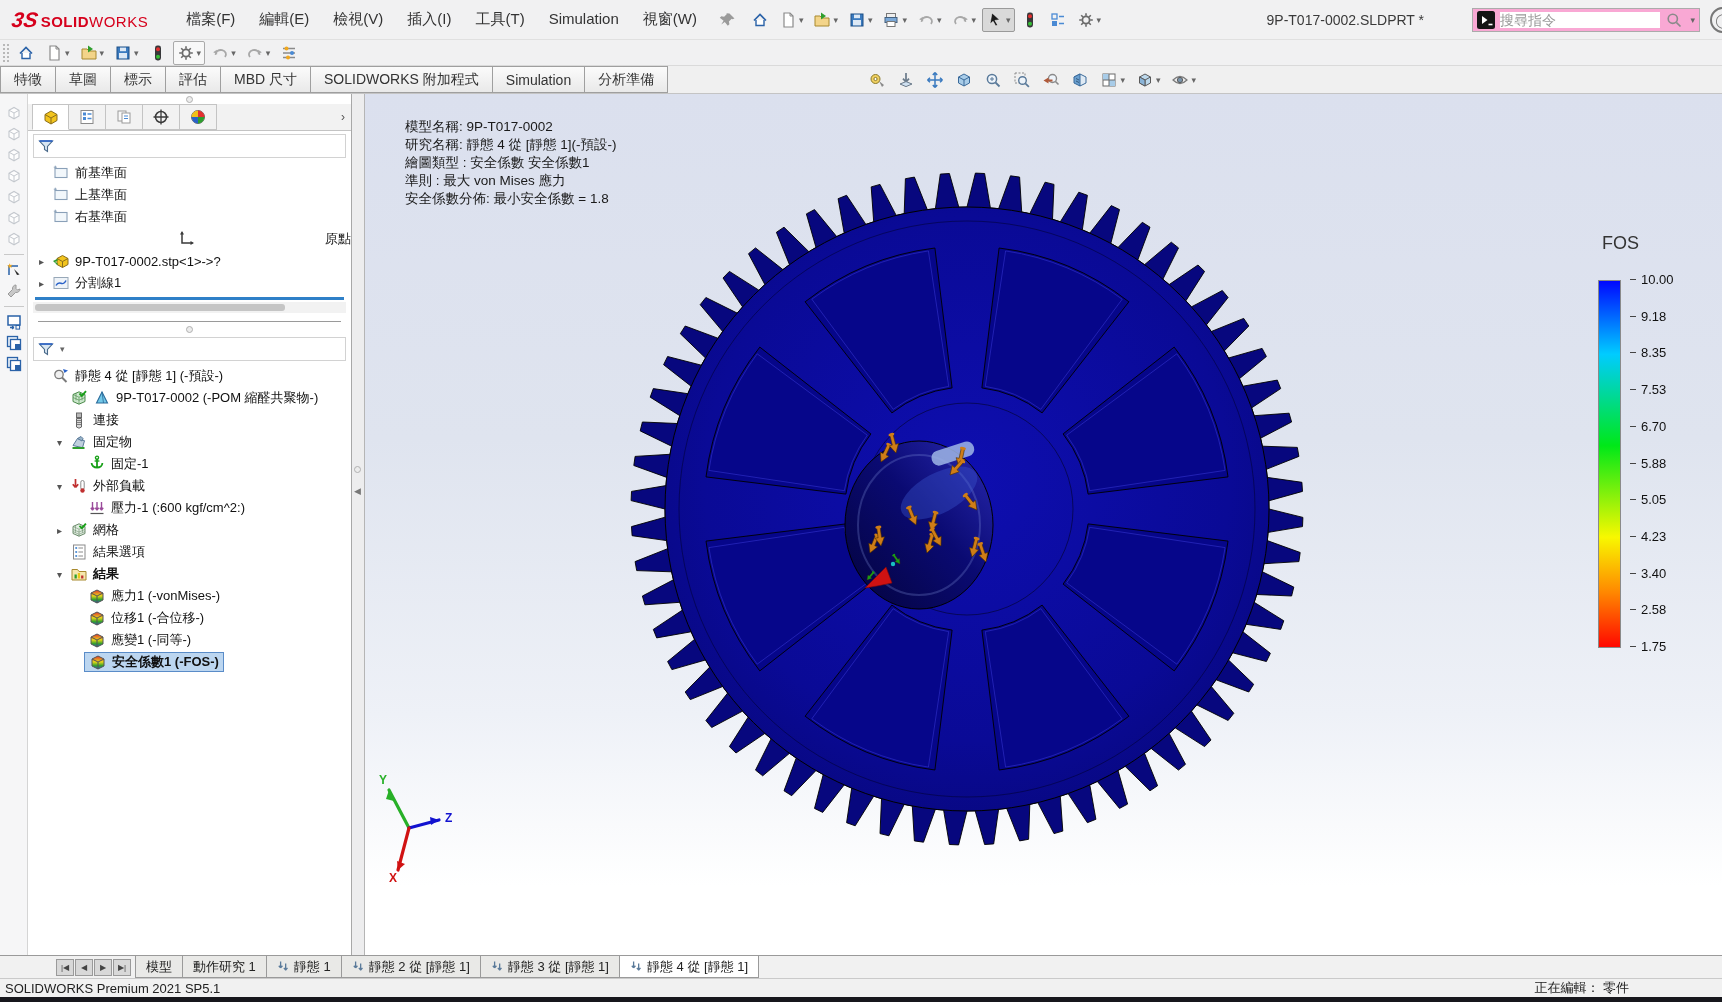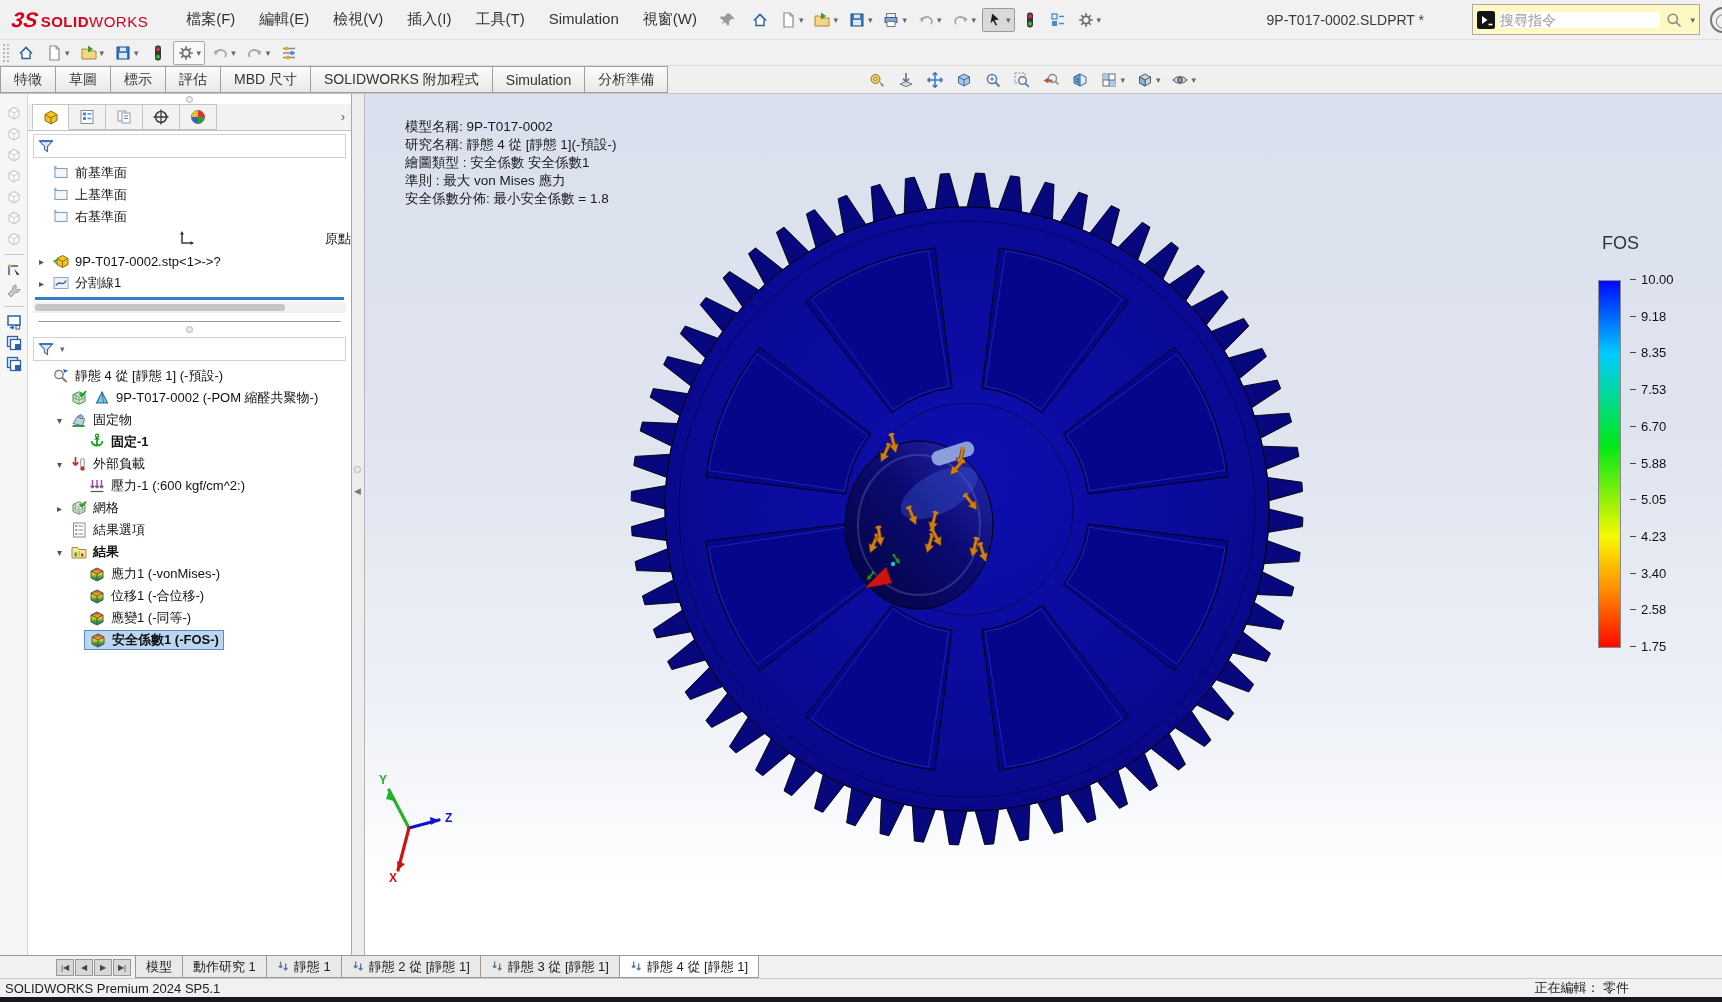--- a/index.html
+++ b/index.html
@@ -13,21 +13,21 @@
 .menus li{padding:0 12px;font-size:15px;color:#333;cursor:default}
 .pin{margin:0 10px;color:#8a8a8a}
 .tb{display:flex;align-items:center;gap:2px}
 .tb-btn{display:inline-flex;align-items:center;padding:2px 3px;border:1px solid transparent;border-radius:2px}
 .tb-btn.active{background:#d9d9d9;border-color:#9a9a9a}
 .tb-btn.boxed{border-color:#aaa;background:#f8f8f8}
 .caret{font-size:9px;color:#666;margin-left:2px}
 .ic{display:inline-flex;align-items:center;justify-content:center}
 .ic svg{display:block}
 .doc-title{margin-left:auto;font-size:14px;color:#3a3a3a;white-space:nowrap}
-.search{margin-left:48px;margin-right:10px;width:228px;height:31px;background:#fef9c3;border:1px solid #ababab;display:flex;align-items:center;padding:0 4px;gap:5px}
+.search{margin-left:48px;margin-right:10px;width:228px;height:24px;background:#f9a8d4;border:1px solid #ababab;display:flex;align-items:center;padding:0 4px;gap:5px}
 .search input{border:none;outline:none;flex:1;font-size:14px;font-family:inherit;color:#333;min-width:10px}
 .search input::placeholder{color:#9a9a9a}
 .acct{width:26px;height:26px;border:2px solid #777;border-radius:50%;margin-right:-14px;flex:none;display:flex;align-items:center;justify-content:center;color:#777;font-size:14px}
 .toolbar2{height:26px;display:flex;align-items:center;background:#f1f1f2;border-bottom:1px solid #dadada;padding-left:2px}
 .drag-dots{width:7px;height:20px;margin-right:4px;background:radial-gradient(#b8b8b8 1px,transparent 1.2px);background-size:4px 4px}
 .cmdrow{height:28px;display:flex;align-items:stretch;background:#f0f0f0;border-bottom:1px solid #c4c4c4}
 .cmdtab{display:flex;align-items:center;padding:0 13px;font-size:14px;color:#333;background:linear-gradient(#fbfbfb,#e9e9e9);border:1px solid #9f9f9f;margin-right:-1px;white-space:nowrap}
 .headsup{margin-left:auto;margin-right:522px;display:flex;align-items:center;gap:3px}
 .main{height:861px;display:flex}
 .leftstrip{width:28px;background:#f6f6f7;border-right:1px solid #d5d5d5;display:flex;flex-direction:column;align-items:center;padding-top:10px;gap:3px}
@@ -664,31 +664,42 @@
           </span>
           <span class="ic">
             <svg width="18" height="18" viewBox="0 0 18 18">
               <path d="M3.5 14L9 3l5.5 11z" fill="#72c8e8" stroke="#2a6a9a" stroke-width="1.1"></path>
               <path d="M9 3l1.5 11" stroke="#2a6a9a" stroke-width=".8"></path>
             </svg>
           </span>
           <span class="tlabel">9P-T017-0002 (-POM 縮醛共聚物-)</span>
         </div>
         <div class="trow" style="padding-left: 18px;">
+          <span class="texp"></span>
+          <span class="ic">
+            <svg width="18" height="18" viewBox="0 0 18 18">
+              <rect x="6.5" y="2" width="5" height="4.5" fill="#b8b8b8" stroke="#666"></rect>
+              <path d="M6.5 7.5h5V16l-2.5 1.2L6.5 16z" fill="#d8d8d8" stroke="#666"></path>
+              <path d="M6.5 9.5h5M6.5 11.5h5M6.5 13.5h5" stroke="#666" stroke-width=".8"></path>
+            </svg>
+          </span>
+          <span class="tlabel">連接</span>
+        </div>
+        <div class="trow" style="padding-left: 18px;">
           <span class="texp">▾</span>
           <span class="ic">
             <svg width="18" height="18" viewBox="0 0 18 18">
               <path d="M3 12.5l4.5-7 7 2.2-2 7z" fill="#c0d0de" stroke="#5a7a9a"></path>
               <path d="M2.5 15h12" stroke="#2e9e2e" stroke-width="2"></path>
               <path d="M7.5 5.5l3.5-2 2 2-1 2.5z" fill="#9ab4c8" stroke="#5a7a9a"></path>
             </svg>
           </span>
           <span class="tlabel">固定物</span>
         </div>
-        <div class="trow" style="padding-left: 36px; font-weight: bold;">
+        <div class="trow" style="padding-left: 36px;">
           <span class="texp"></span>
           <span class="ic">
             <svg width="18" height="18" viewBox="0 0 18 18">
               <path d="M9 3.5v9M9 12.5c-3.2 0-5.4-2-5.4-4.4M9 12.5c3.2 0 5.4-2 5.4-4.4" fill="none" stroke="#18a018" stroke-width="1.8"></path>
               <circle cx="9" cy="2.8" r="1.6" fill="none" stroke="#18a018" stroke-width="1.3"></circle>
               <path d="M6.6 6h4.8" stroke="#18a018" stroke-width="1.4"></path>
             </svg>
           </span>
           <span class="tlabel">固定-1</span>
         </div>
@@ -1022,16 +1033,16 @@
           <svg width="13" height="13" viewBox="0 0 18 18">
             <path d="M5 2v9M5 11L2.5 8M5 11l2.5-3M12 5v9M12 14l-2.5-3M12 14l2.5-3" fill="none" stroke="#5a7a9a" stroke-width="1.8"></path>
           </svg>
         </span>
         <span>靜態 4 從 [靜態 1]</span>
       </div>
     </div>
 </div>
 
 <div class="statusbar">
-  <span>SOLIDWORKS Premium 2024 SP5.1</span>
+  <span>SOLIDWORKS Premium 2021 SP5.1</span>
   <span class="status-right">正在編輯： 零件</span>
 </div>
 <div class="winedge"></div>
 
 </body></html>

